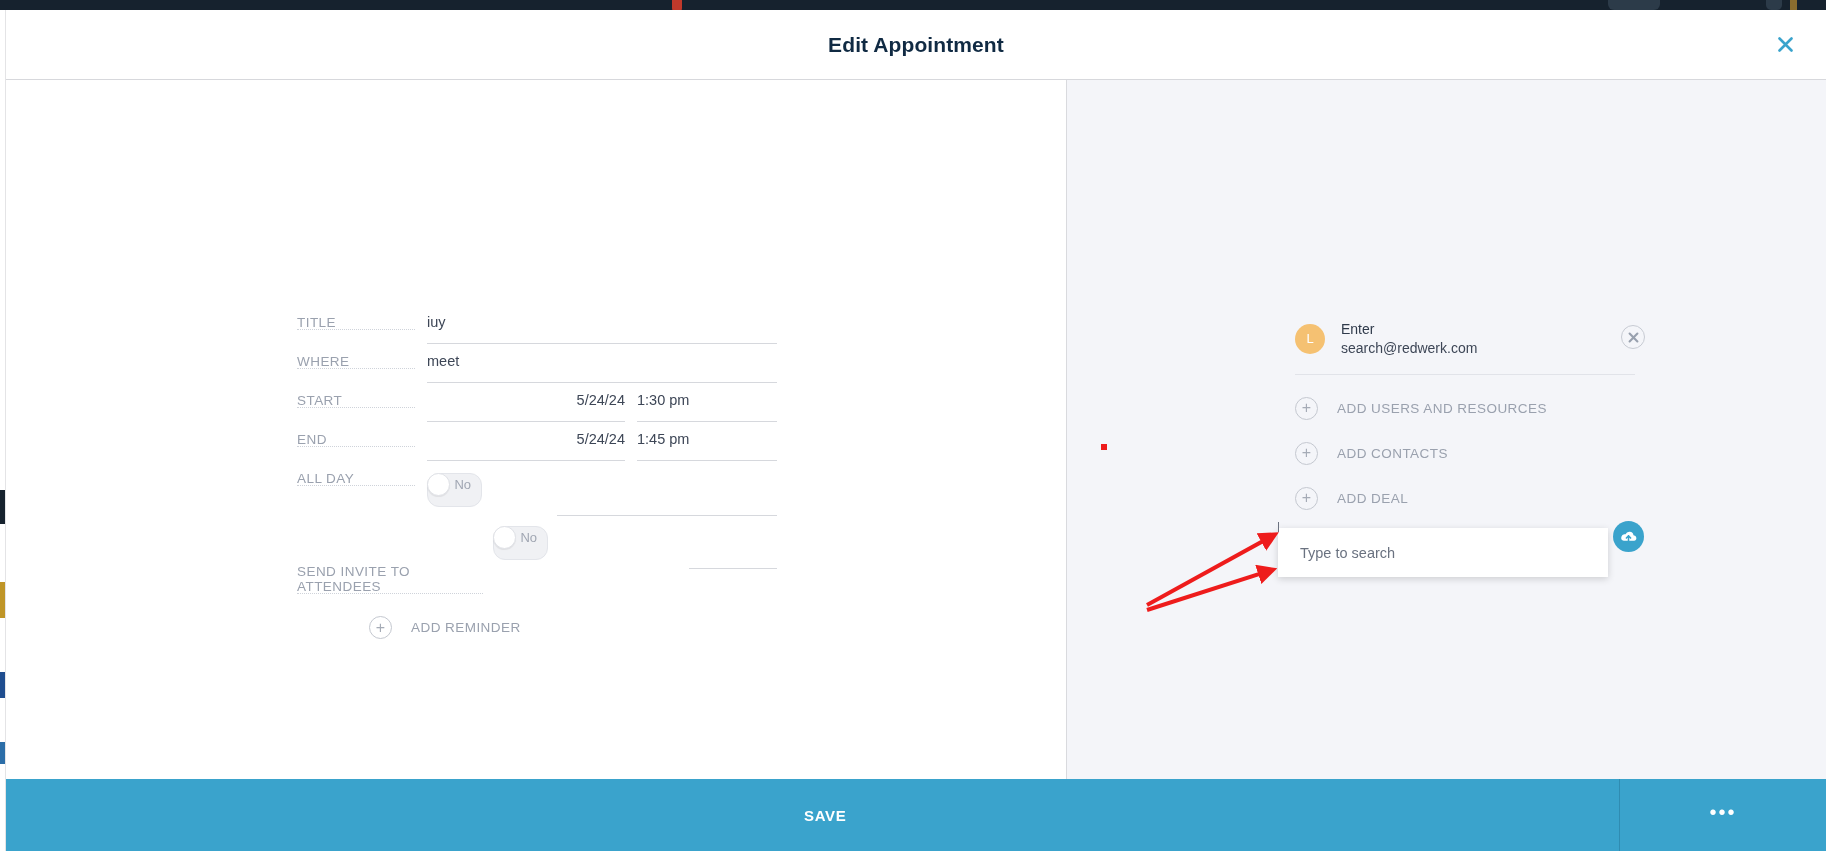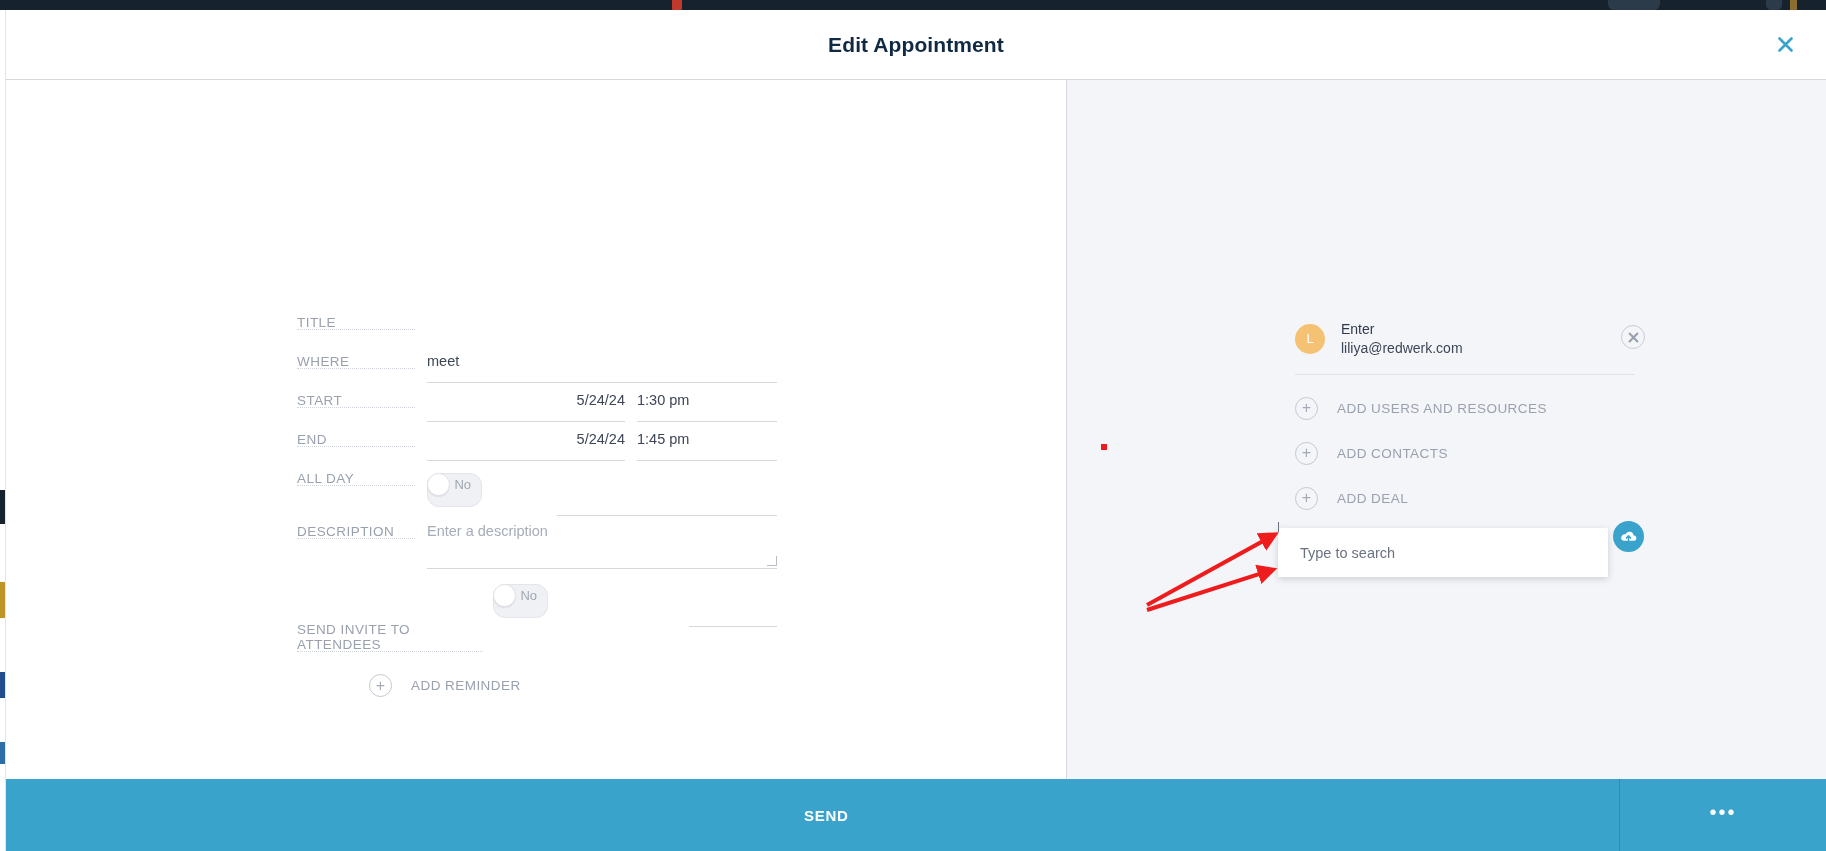--- a/index.html
+++ b/index.html
@@ -461,20 +461,23 @@
     </div>
   </div>
 
   <div id="modal-body">
 
     <div id="left-pane">
       <div id="appointment-form">
 
         <div class="form-row">
           <div class="field-label">TITLE</div>
+          <div class="field-value-wrap">
+            <div class="field-value">iuy</div>
+          </div>
         </div>
 
         <div class="form-row">
           <div class="field-label">WHERE</div>
           <div class="field-value-wrap">
             <div class="field-value">meet</div>
           </div>
         </div>
 
         <div class="form-row">
@@ -499,29 +502,20 @@
             <div class="field-value no-underline">
               <div class="toggle off">
                 <span class="tog-text">No</span>
                 <span class="knob"></span>
               </div>
             </div>
             <div class="row-underline"></div>
           </div>
         </div>
 
-        <div class="form-row" id="row-description">
-          <div class="field-label">DESCRIPTION</div>
-          <div class="field-value-wrap">
-            <div id="description-box">
-              <span id="description-value">Enter a description</span>
-              <span id="description-resize"></span>
-            </div>
-          </div>
-        </div>
 
 
         <div class="form-row" id="row-send-invite">
           <div class="field-label">SEND INVITE TO ATTENDEES</div>
           <div class="field-value-wrap">
             <div class="field-value no-underline">
               <div class="toggle off">
                 <span class="tog-text">No</span>
                 <span class="knob"></span>
               </div>
@@ -540,21 +534,21 @@
 
     <div id="pane-divider"></div>
 
     <div id="right-pane">
       <div id="attendees-block">
 
         <div id="attendee-row">
           <div id="avatar">L</div>
           <div id="attendee-info">
             <div id="attendee-name">Enter</div>
-            <div id="attendee-email">liliya@redwerk.com</div>
+            <div id="attendee-email">search@redwerk.com</div>
           </div>
           <div id="remove-attendee">
             <svg width="11" height="11" viewBox="0 0 11 11" aria-hidden="true">
               <path d="M1.6 1.6 L9.4 9.4 M9.4 1.6 L1.6 9.4" stroke="#98a0ae" stroke-width="2.1" stroke-linecap="round"></path>
             </svg>
           </div>
         </div>
 
         <div class="right-add-row">
           <span class="plus-circle">+</span>
@@ -571,21 +565,21 @@
           <span class="add-label">ADD DEAL</span>
         </div>
 
       </div>
     </div>
 
   </div>
 
   <div id="modal-footer">
     <div id="save-button">
-      <span>SEND</span>
+      <span>SAVE</span>
     </div>
     <div id="footer-divider"></div>
     <div id="overflow-menu-button">
       <span>•••</span>
     </div>
   </div>
 
 </div>
 
 <div id="search-caret"></div>

